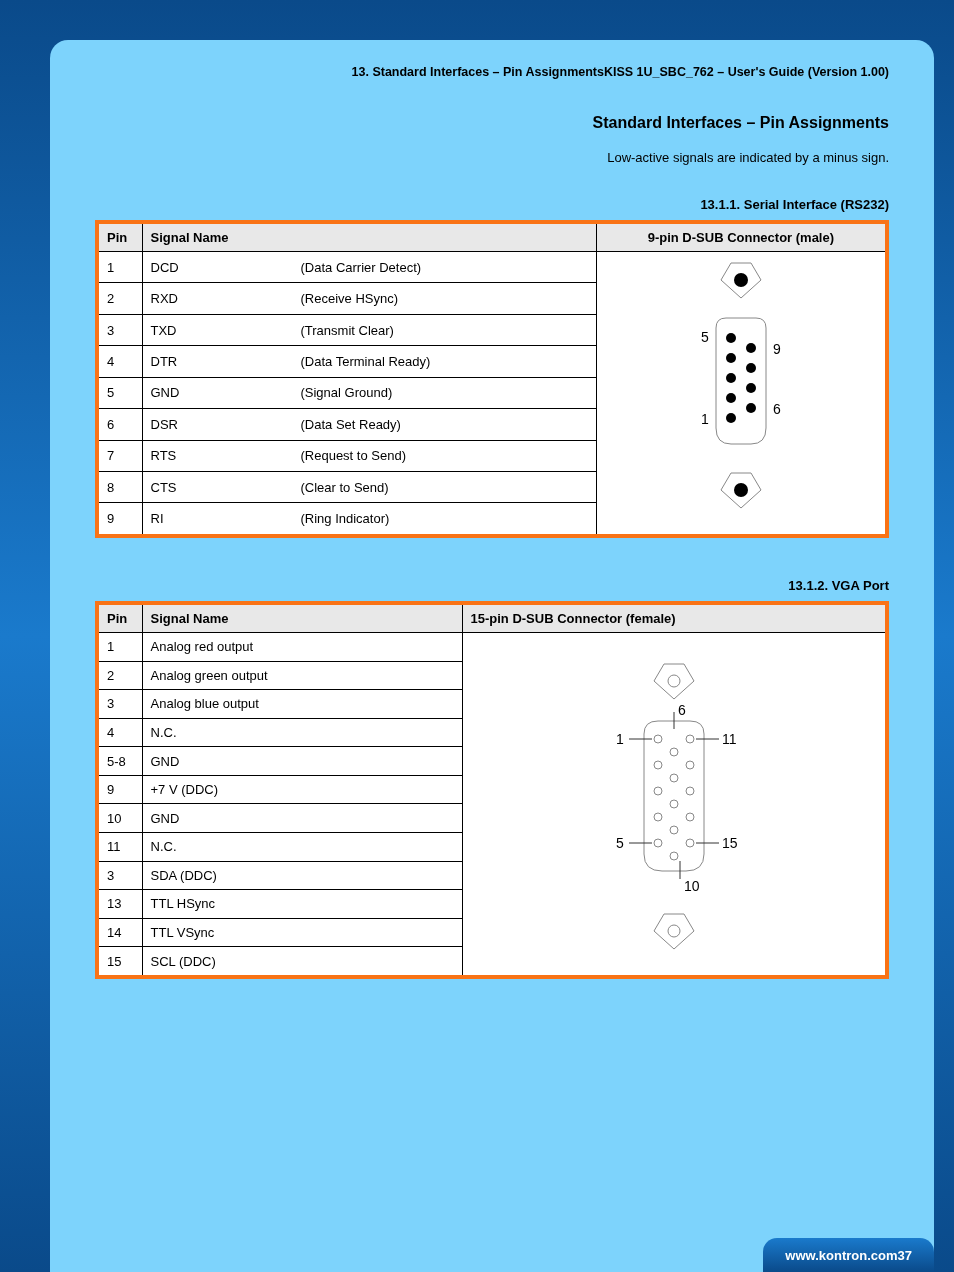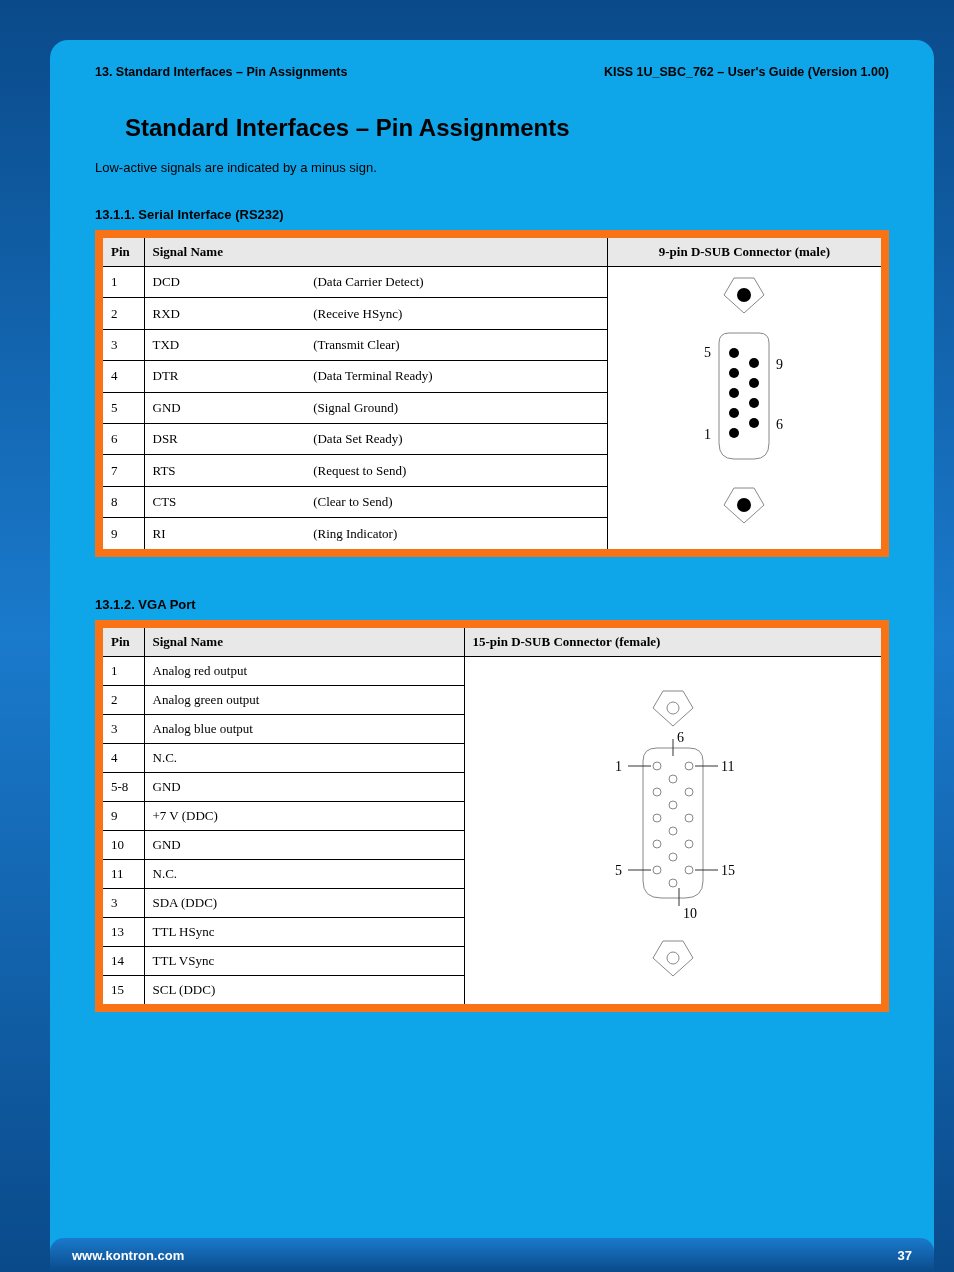--- a/index.html
+++ b/index.html
@@ -9,56 +9,56 @@
     height: 1272px;
     background: linear-gradient(180deg, #0a4a8a 0%, #1a7acc 50%, #0a4a8a 100%);
     position: relative;
   }
   .page {
     position: absolute;
     top: 40px;
     left: 50px;
     right: 20px;
     bottom: 0;
-    background: #0ea5e9;
+    background: #7dd3fc;
     border-radius: 18px 18px 0 0;
     padding: 25px 45px 0 45px;
     display: flex;
     flex-direction: column;
+    align-items: flex-end;
   }
   .header-row {
     display: flex;
     justify-content: space-between;
     font-weight: bold;
     font-size: 12.5px;
     margin-bottom: 35px;
   }
   h1 {
-    font-size: 24px;
+    font-size: 16px;
     font-weight: bold;
     margin-left: 30px;
     margin-bottom: 18px;
   }
   .intro {
     font-size: 13px;
     margin-bottom: 32px;
   }
   .subhead {
     font-weight: bold;
     font-size: 13px;
     margin-bottom: 8px;
   }
   table.pintable {
     width: 100%;
     border-collapse: collapse;
-    border: 8px solid #f97316;
+    border: 4px solid #f97316;
     margin-bottom: 40px;
     background: #fff;
     font-size: 13px;
-    font-family: Liberation Serif, serif;
   }
   table.pintable th, table.pintable td {
     border: 1px solid #000;
     padding: 6px 8px;
     text-align: left;
     vertical-align: middle;
   }
   table.pintable th {
     background: #e8e8e8;
     font-weight: bold;

